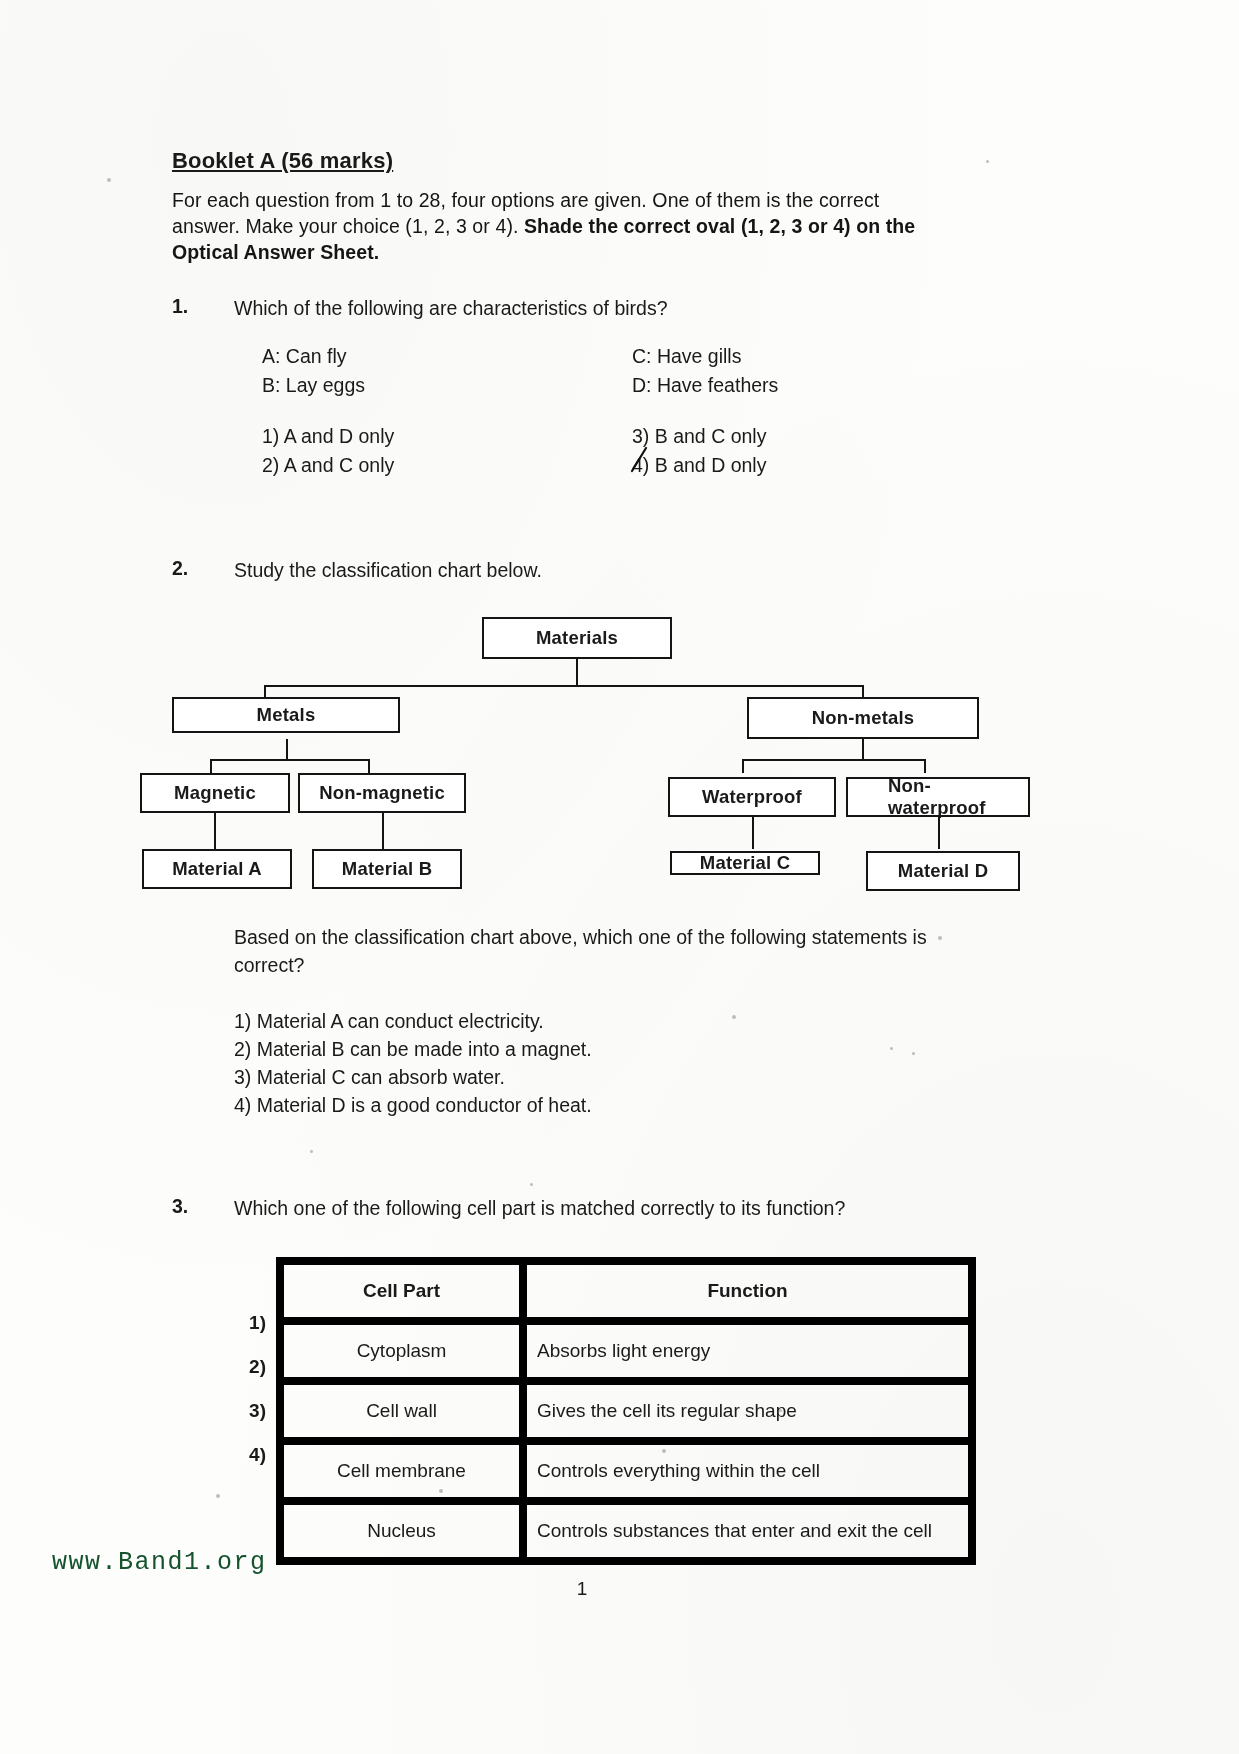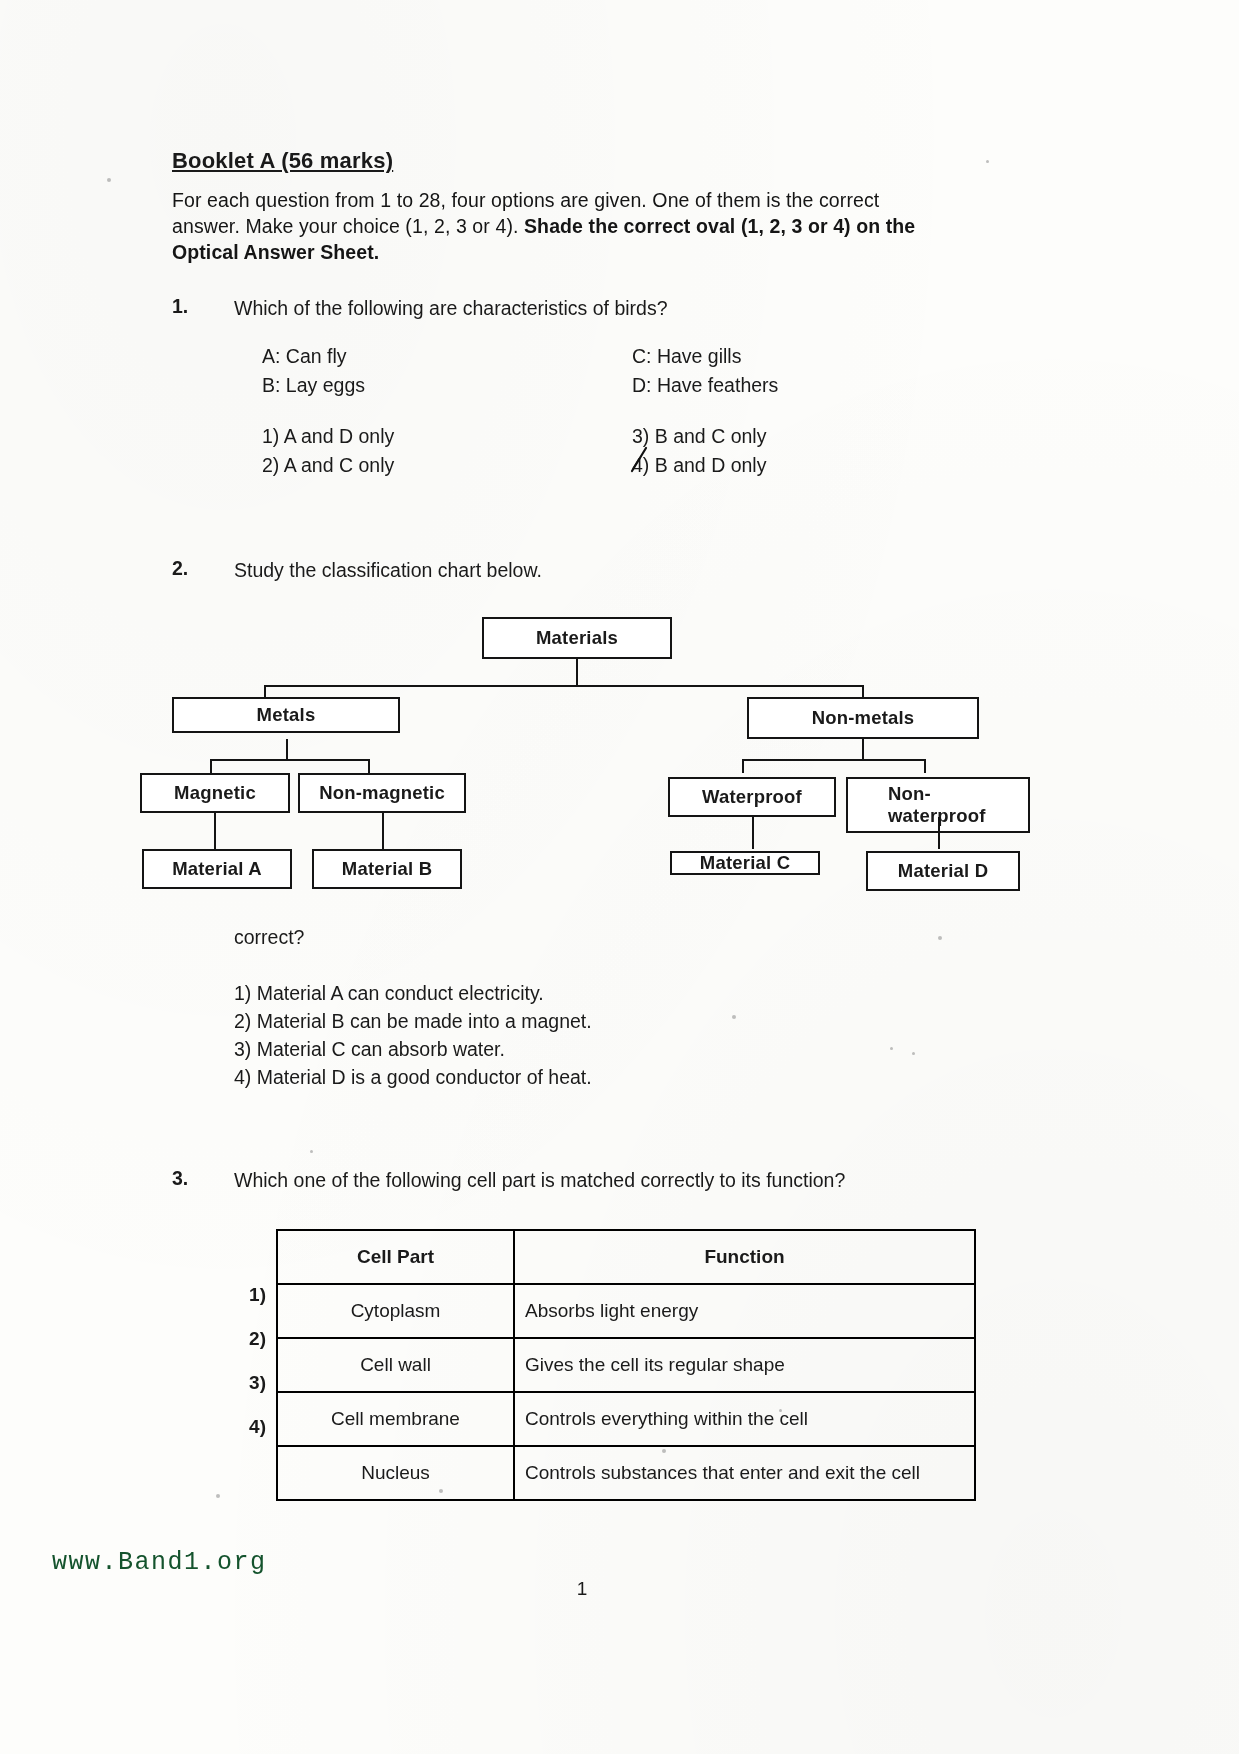--- a/index.html
+++ b/index.html
@@ -94,21 +94,21 @@
 
   
   .tblwrap{position:relative;margin-left:62px;margin-top:36px;width:720px;}
   table.q3{
     border-collapse:collapse;
     width:700px;
     margin-left:42px;
     font-size:19px;
   }
   table.q3 th, table.q3 td{
-    border:2px solid #000000;
+    border:8px solid #000000;
     padding:6px 10px;
     height:40px;
     vertical-align:middle;
   }
   table.q3 th{font-weight:bold;text-align:center;}
   table.q3 td.part{text-align:center;width:215px;}
   table.q3 td.fn{text-align:left;}
   .rowlabels{position:absolute;left:0;top:0;width:40px;}
   .rowlabels div{
     font-size:19px;font-weight:bold;
@@ -213,34 +213,35 @@
       <div class="ln lnv" style="left:166px;top:150px;height:14px;"></div>
 
       <div class="ln lnv" style="left:660px;top:130px;height:20px;"></div>
       <div class="ln lnh" style="left:540px;top:150px;width:184px;"></div>
       <div class="ln lnv" style="left:540px;top:150px;height:14px;"></div>
       <div class="ln lnv" style="left:722px;top:150px;height:14px;"></div>
 
       <div class="node" style="left:-62px;top:164px;width:150px;height:40px;">Magnetic</div>
       <div class="node" style="left:96px;top:164px;width:168px;height:40px;">Non-magnetic</div>
       <div class="node" style="left:466px;top:168px;width:168px;height:40px;">Waterproof</div>
-      <div class="node" style="left:644px;top:168px;width:184px;height:56px;padding-left:40px;">Non-waterproof</div>
+      <div class="node" style="left:644px;top:168px;width:184px;height:40px;padding-left:40px;">Non-waterproof</div>
 
       <div class="ln lnv" style="left:12px;top:204px;height:36px;"></div>
       <div class="ln lnv" style="left:180px;top:204px;height:36px;"></div>
       <div class="ln lnv" style="left:550px;top:208px;height:32px;"></div>
       <div class="ln lnv" style="left:736px;top:208px;height:32px;"></div>
 
       <div class="node" style="left:-60px;top:240px;width:150px;height:40px;">Material A</div>
       <div class="node" style="left:110px;top:240px;width:150px;height:40px;">Material B</div>
       <div class="node" style="left:468px;top:242px;width:150px;height:24px;">Material C</div>
       <div class="node" style="left:664px;top:242px;width:154px;height:40px;">Material D</div>
     </div>
 
     <div class="stmts" style="margin-top:34px;">
+      <div>Based on the classification chart above, which one of the following statements is</div>
       <div>correct?</div>
     </div>
 
     <div class="stmts" style="margin-top:28px;">
       <div>1) Material A can conduct electricity.</div>
       <div>2) Material B can be made into a magnet.</div>
       <div>3) Material C can absorb water.</div>
       <div>4) Material D is a good conductor of heat.</div>
     </div>
 

